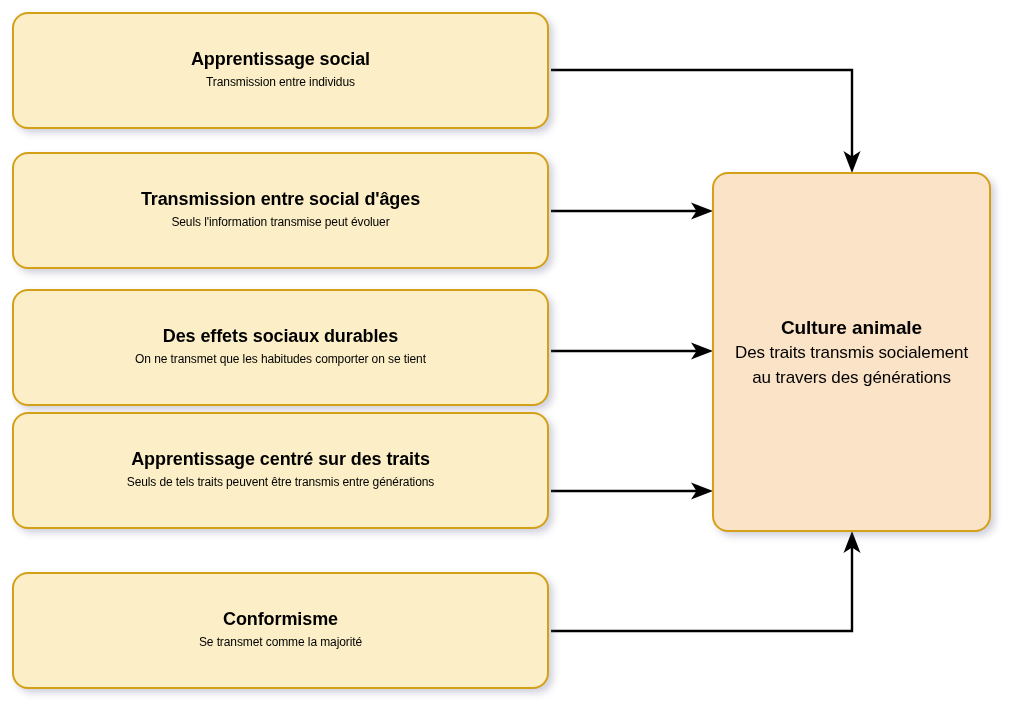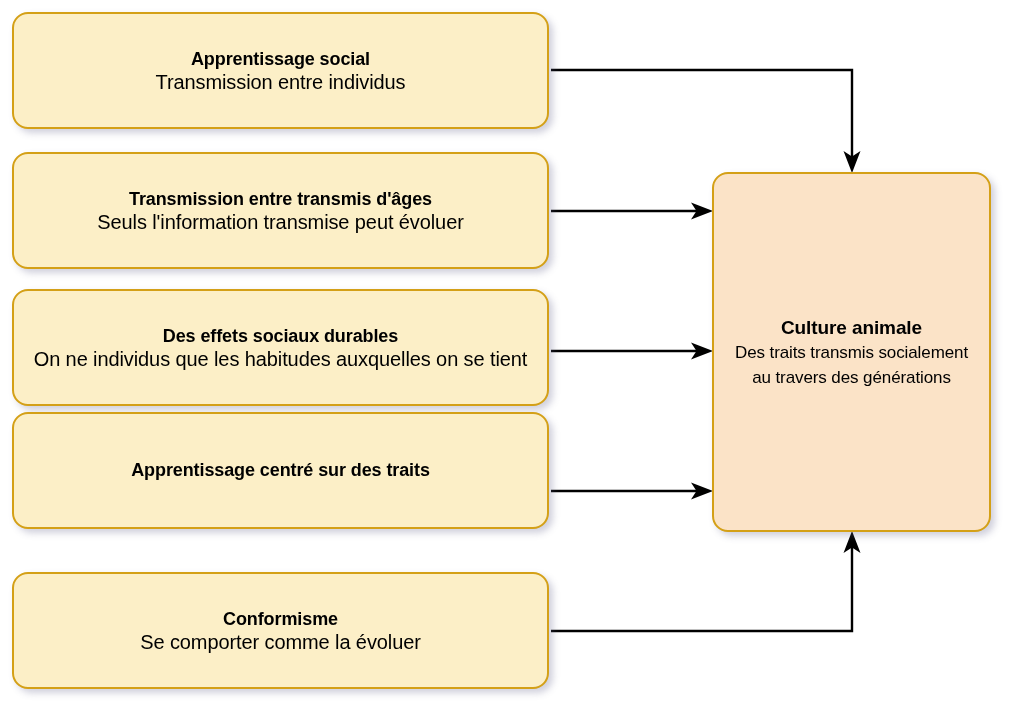--- a/index.html
+++ b/index.html
@@ -47,21 +47,21 @@
     align-items: center;
   }
   .node-title {
     font-weight: bold;
     font-size: 18px;
     line-height: 23px;
     letter-spacing: -0.1px;
   }
   .node-desc {
     font-weight: normal;
-    font-size: 20px;
+    font-size: 12px;
     line-height: 23px;
     letter-spacing: -0.1px;
   }
   .target .node-title { font-size: 19px; line-height: 25px; }
   .target .node-desc  { font-size: 17px; line-height: 25px; }
 
   #arrow-layer {
     position: absolute;
     left: 0;
     top: 0;
@@ -115,36 +115,37 @@
       <polygon class="edge-head" points="852,531 860.5,553 852,547.5 843.5,553"></polygon>
     </g>
   </svg>
 
   <div class="node source" style="top:12px;">
     <div class="node-title">Apprentissage social</div>
     <div class="node-desc">Transmission entre individus</div>
   </div>
 
   <div class="node source" style="top:152px;">
-    <div class="node-title">Transmission entre transmis d'âges</div>
+    <div class="node-title">Transmission entre social d'âges</div>
     <div class="node-desc">Seuls l'information transmise peut évoluer</div>
   </div>
 
   <div class="node source" style="top:289px;">
     <div class="node-title">Des effets sociaux durables</div>
-    <div class="node-desc">On ne individus que les habitudes auxquelles on se tient</div>
+    <div class="node-desc">On ne transmet que les habitudes comporter on se tient</div>
   </div>
 
   <div class="node source" style="top:412px;">
     <div class="node-title">Apprentissage centré sur des traits</div>
+    <div class="node-desc">Seuls de tels traits peuvent être transmis entre générations</div>
   </div>
 
   <div class="node source" style="top:572px;">
     <div class="node-title">Conformisme</div>
-    <div class="node-desc">Se comporter comme la évoluer</div>
+    <div class="node-desc">Se transmet comme la majorité</div>
   </div>
 
   <div class="node target">
     <div class="node-title">Culture animale</div>
     <div class="node-desc">Des traits transmis socialement au travers des générations</div>
   </div>
 
 </div>
 
 </body></html>

